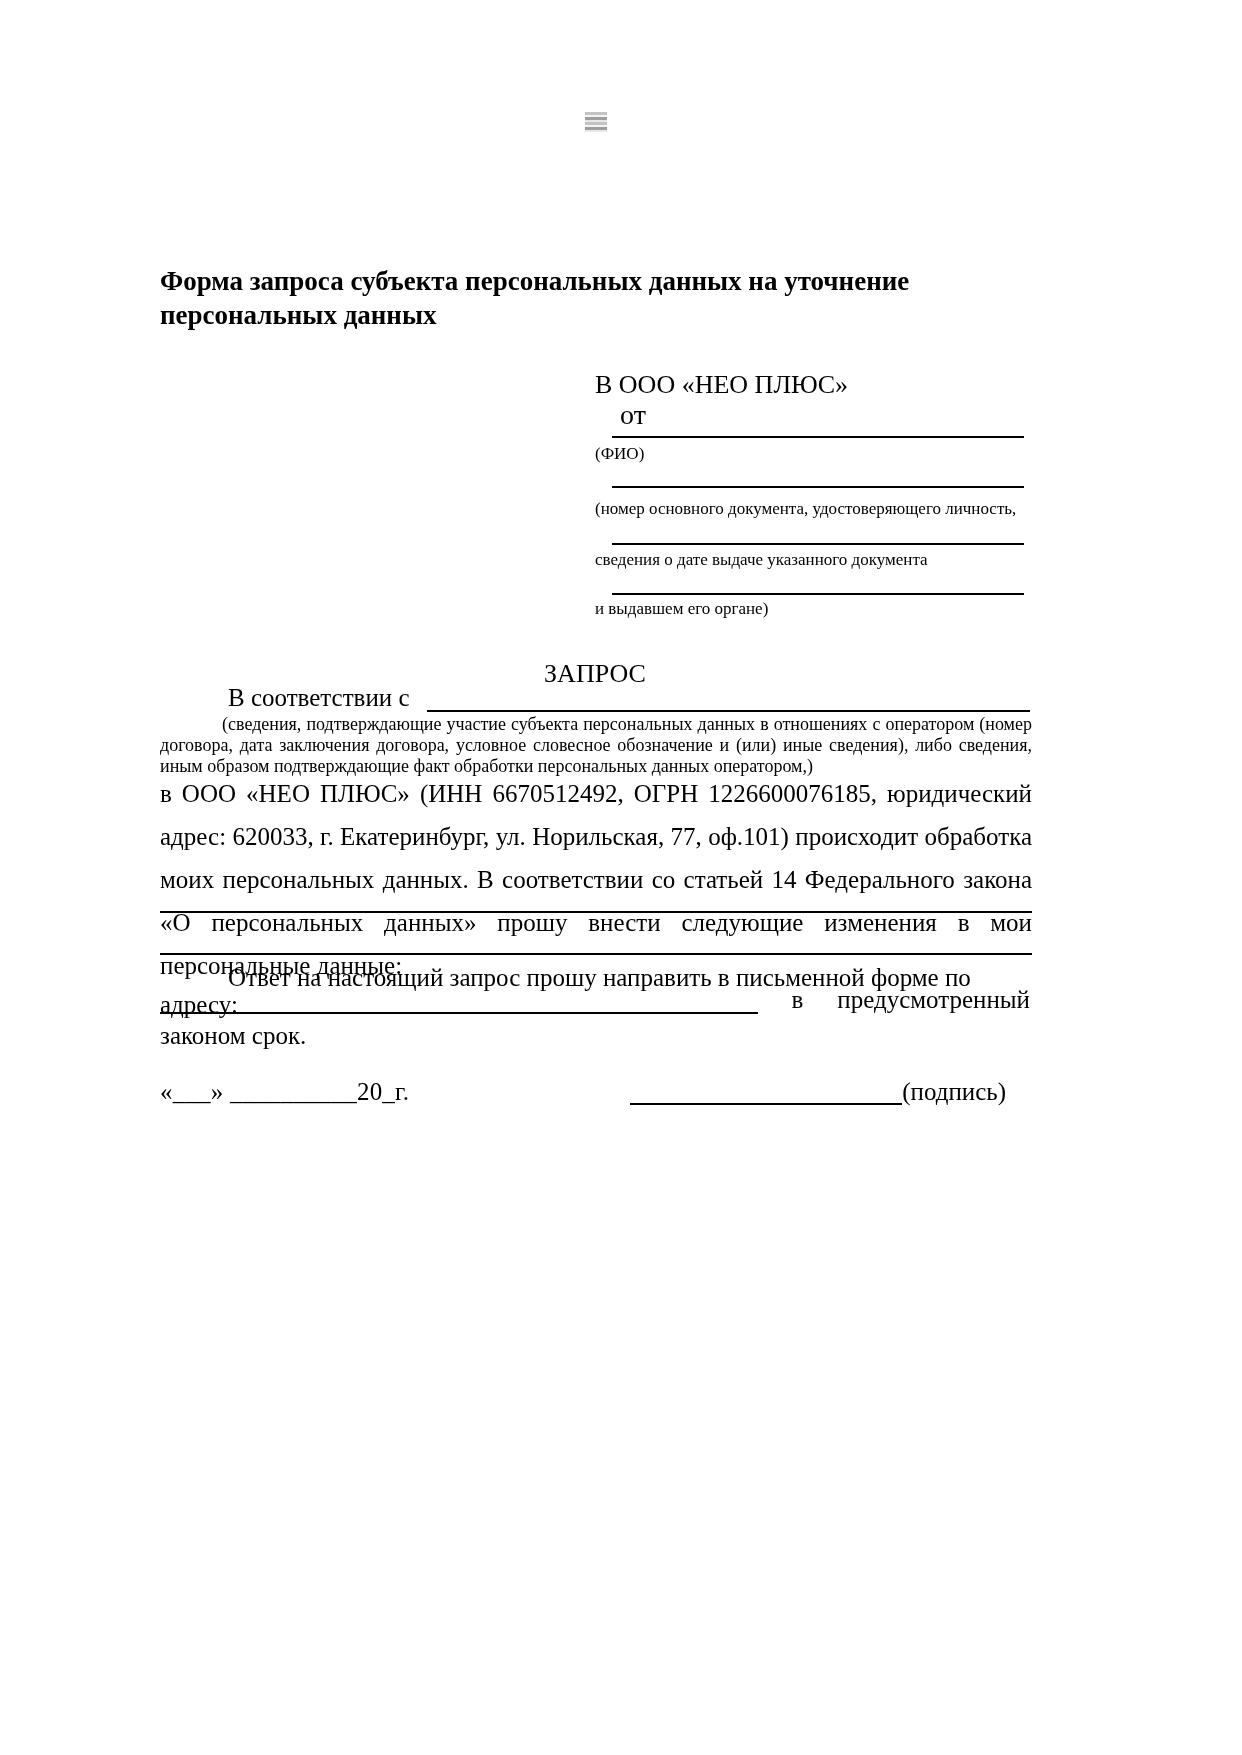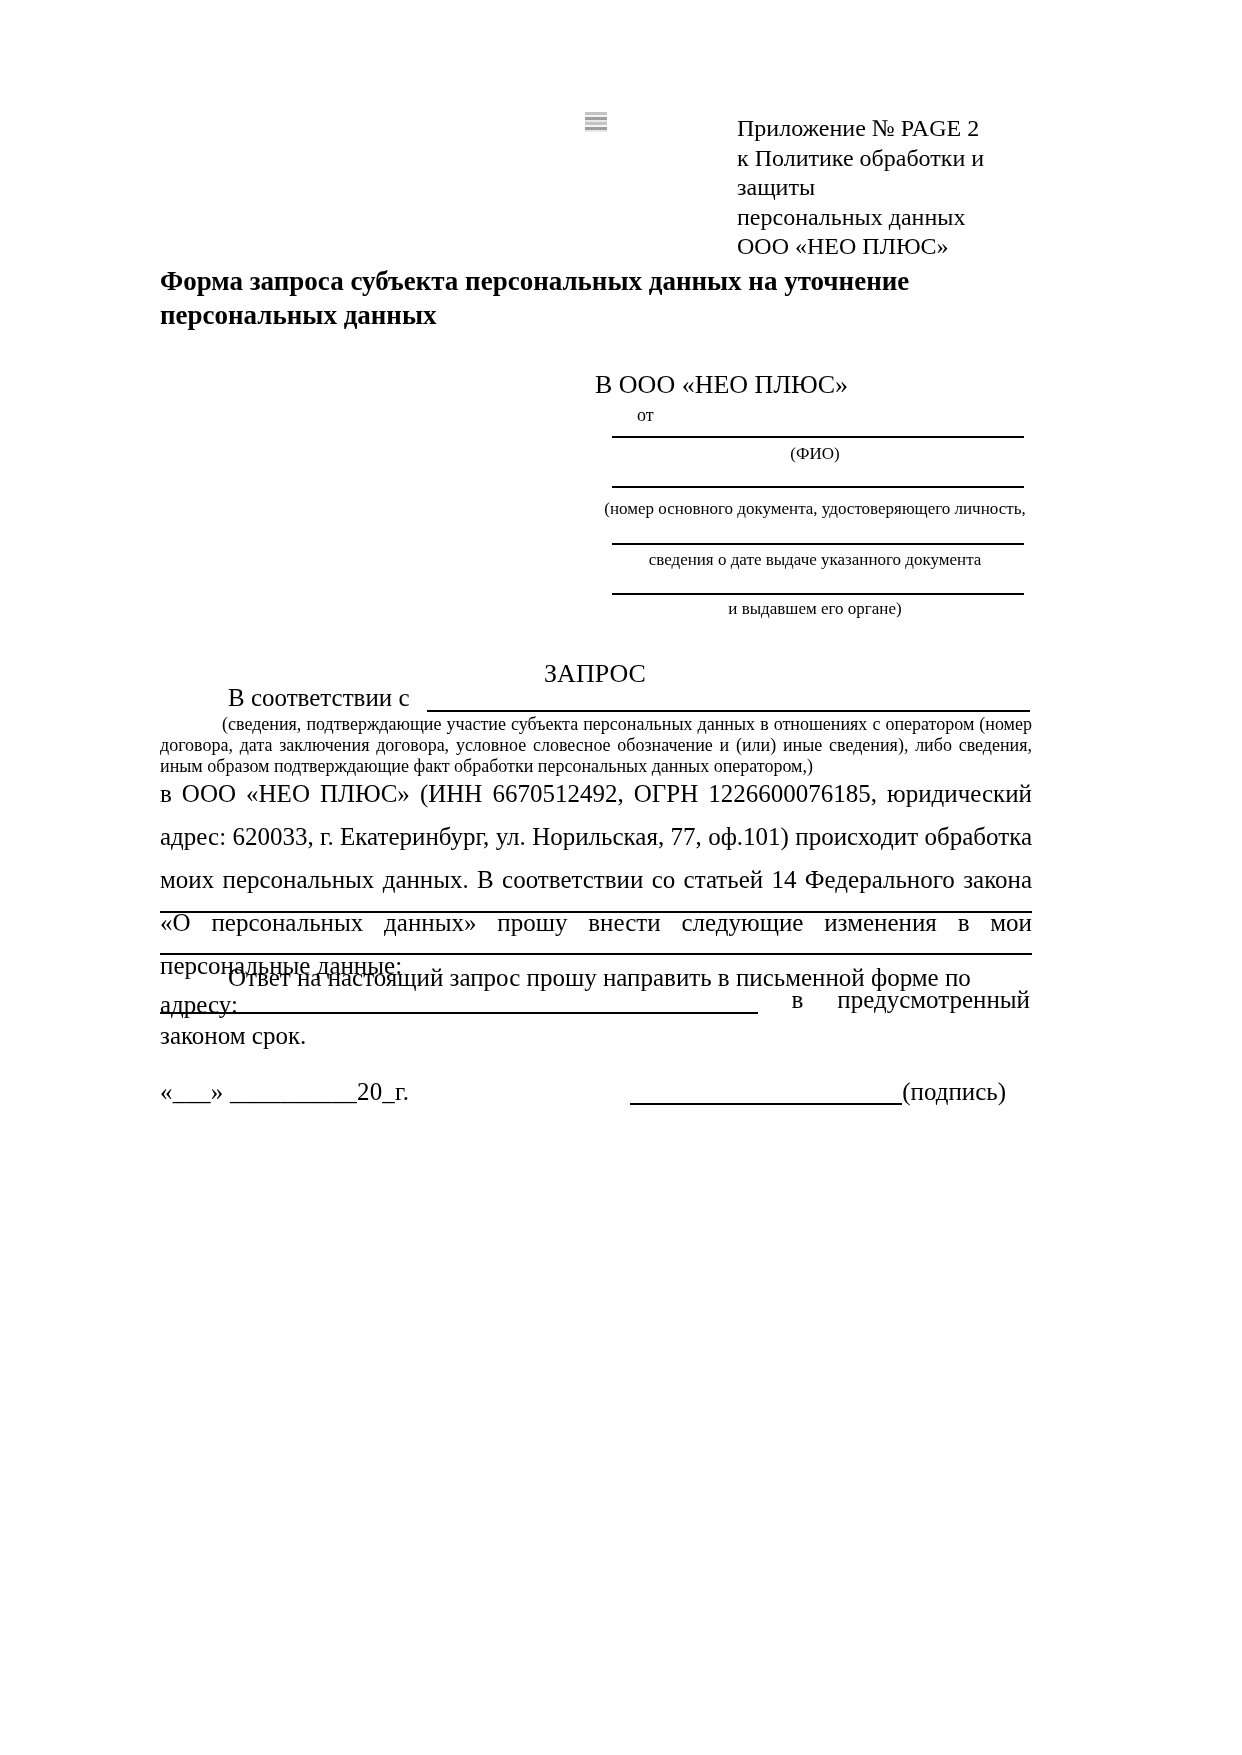--- a/index.html
+++ b/index.html
@@ -26,27 +26,27 @@
   .header-right{
     position:absolute;left:737px;top:114px;width:320px;
     font-size:24px;line-height:29.5px;
   }
   .title{
     position:absolute;left:160px;top:264px;width:872px;
     font-weight:bold;font-size:27px;line-height:34px;
   }
   .addressee{position:absolute;left:595px;top:371px;width:440px;}
   .to-line{font-size:26px;line-height:28px;}
-  .from-line{font-size:18px;line-height:24px;position:absolute;left:42px;top:32px;text-align:center;}
+  .from-line{font-size:28px;line-height:24px;position:absolute;left:25px;top:32px;text-align:center;}
   .blank{position:absolute;left:17px;width:412px;height:0;border-bottom:2px solid #000;}
   .b1{top:65px;}
   .b2{top:115px;}
   .b3{top:172px;}
   .b4{top:222px;}
-  .cap{position:absolute;left:0;width:440px;text-align:center;font-size:17px;line-height:19px;}
+  .cap{position:absolute;left:0;width:440px;text-align:left;font-size:17px;line-height:19px;}
   .c1{top:73px;}
   .c2{top:128px;}
   .c3{top:179px;font-family:Liberation Serif, serif;}
   .c4{top:228px;}
   .zapros{
     position:absolute;left:160px;top:659px;width:870px;
     text-align:center;font-size:26px;
   }
   .intro{
     position:absolute;left:160px;top:684px;width:870px;height:28px;
@@ -90,26 +90,20 @@
   }
   .sig-line{flex:1;border-bottom:2px solid #000;height:25px;}
 </style>
 </head>
 <body>
 
 <div class="page">
 
   <div class="artifact"></div>
 
-  <div class="header-right">
-    <div>Приложение №  PAGE 2</div>
-    <div>к Политике обработки и защиты</div>
-    <div>персональных данных</div>
-    <div>ООО «НЕО ПЛЮС»</div>
-  </div>
 
   <div class="title">Форма запроса субъекта персональных данных на уточнение персональных данных</div>
 
   <div class="addressee">
     <div class="to-line">В ООО «НЕО ПЛЮС»</div>
     <div class="from-line">от</div>
 
     <div class="blank b1"></div>
     <div class="cap c1">(ФИО)</div>
 

